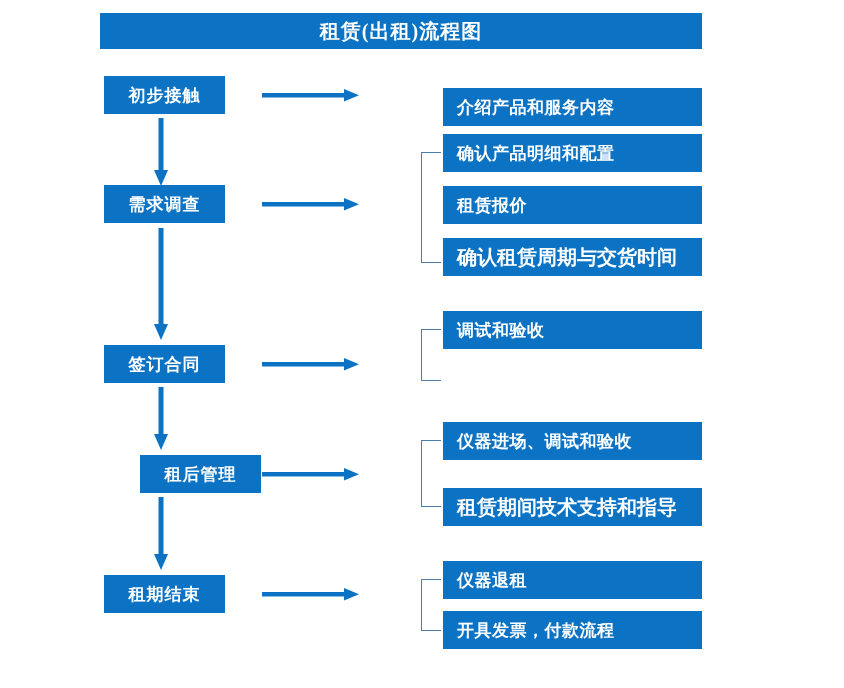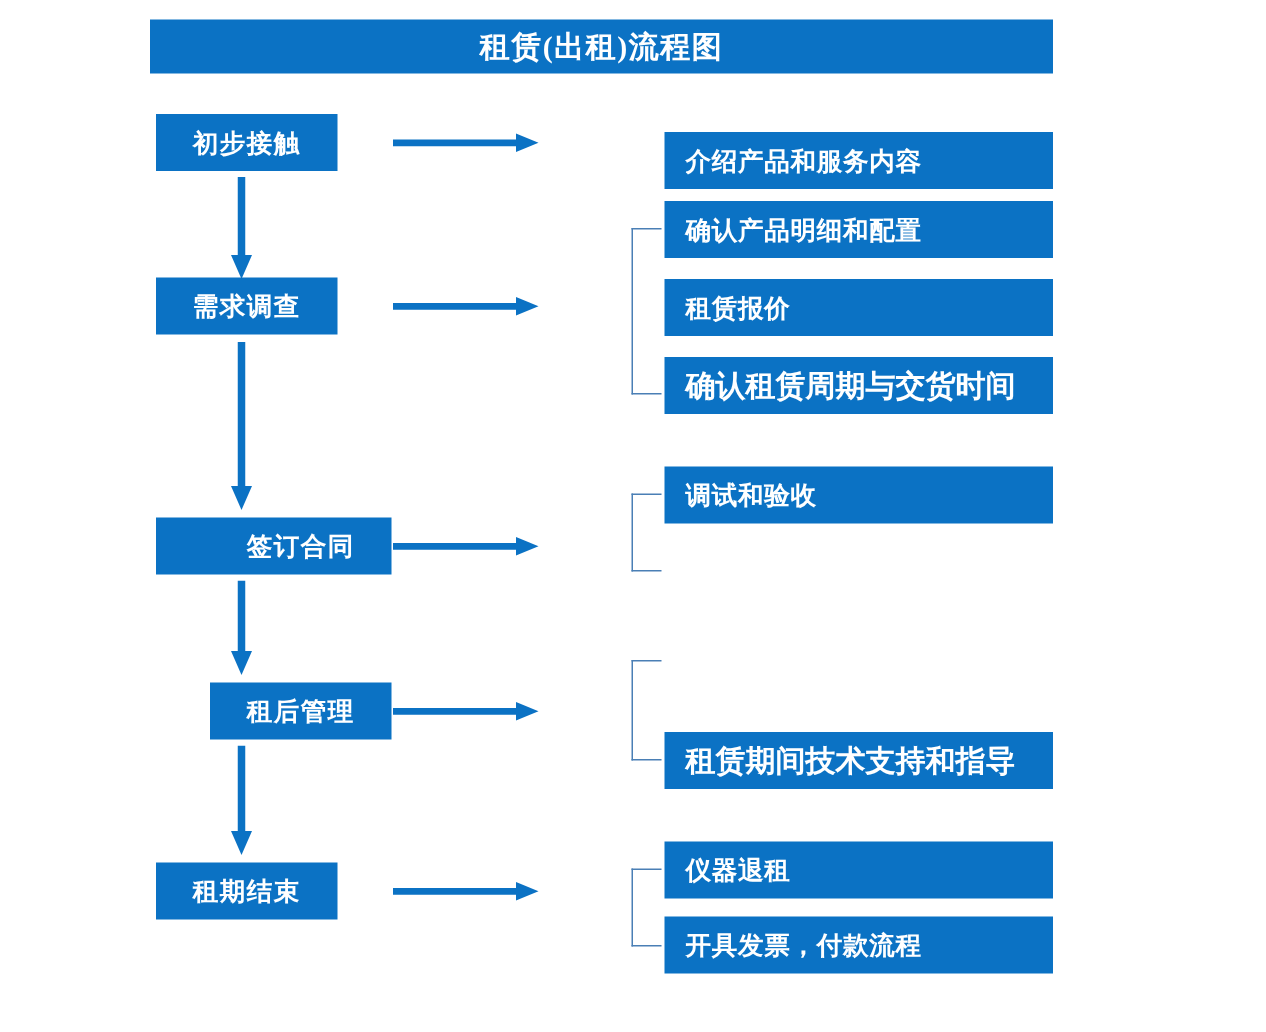--- a/index.html
+++ b/index.html
@@ -100,21 +100,21 @@
 <body>
 
 <div id="stage">
 
   <div class="title-bar">租赁(出租)流程图</div>
 
   <div class="stage-box" style="left:104px; top:76px;">初步接触</div>
 
   <div class="stage-box" style="left:104px; top:185px;">需求调查</div>
 
-  <div class="stage-box" style="left:104px; top:345px;padding-left:36px;">签订合同</div>
+  <div class="stage-box" style="left:104px; top:345px;">签订合同</div>
 
   <div class="stage-box" style="left:104px; top:455px;margin-left:36px;">租后管理</div>
 
   <div class="stage-box" style="left:104px; top:575px;">租期结束</div>
 
   <svg class="v-arrow" style="left:153px; top:118px;" height="70" viewBox="0 0 16 70">
     <rect x="5.5" y="0" width="5" height="54" fill="#0b72c4"></rect>
     <polygon points="8,68 1,52 15,52" fill="#0b72c4"></polygon>
   </svg>
 
@@ -167,20 +167,21 @@
 
   <div class="detail-box" style="top:134px;">确认产品明细和配置</div>
 
   <div class="detail-box" style="top:186px;">租赁报价</div>
 
   <div class="detail-box tight" style="top:238px;">确认租赁周期与交货时间</div>
 
   <div class="detail-box" style="top:311px;">调试和验收</div>
 
 
+  <div class="detail-box" style="top:422px;">仪器进场、调试和验收</div>
 
   <div class="detail-box tight" style="top:488px;">租赁期间技术支持和指导</div>
 
   <div class="detail-box" style="top:561px;">仪器退租</div>
 
   <div class="detail-box" style="top:611px;">开具发票，付款流程</div>
 
 </div>
 
 </body></html>

